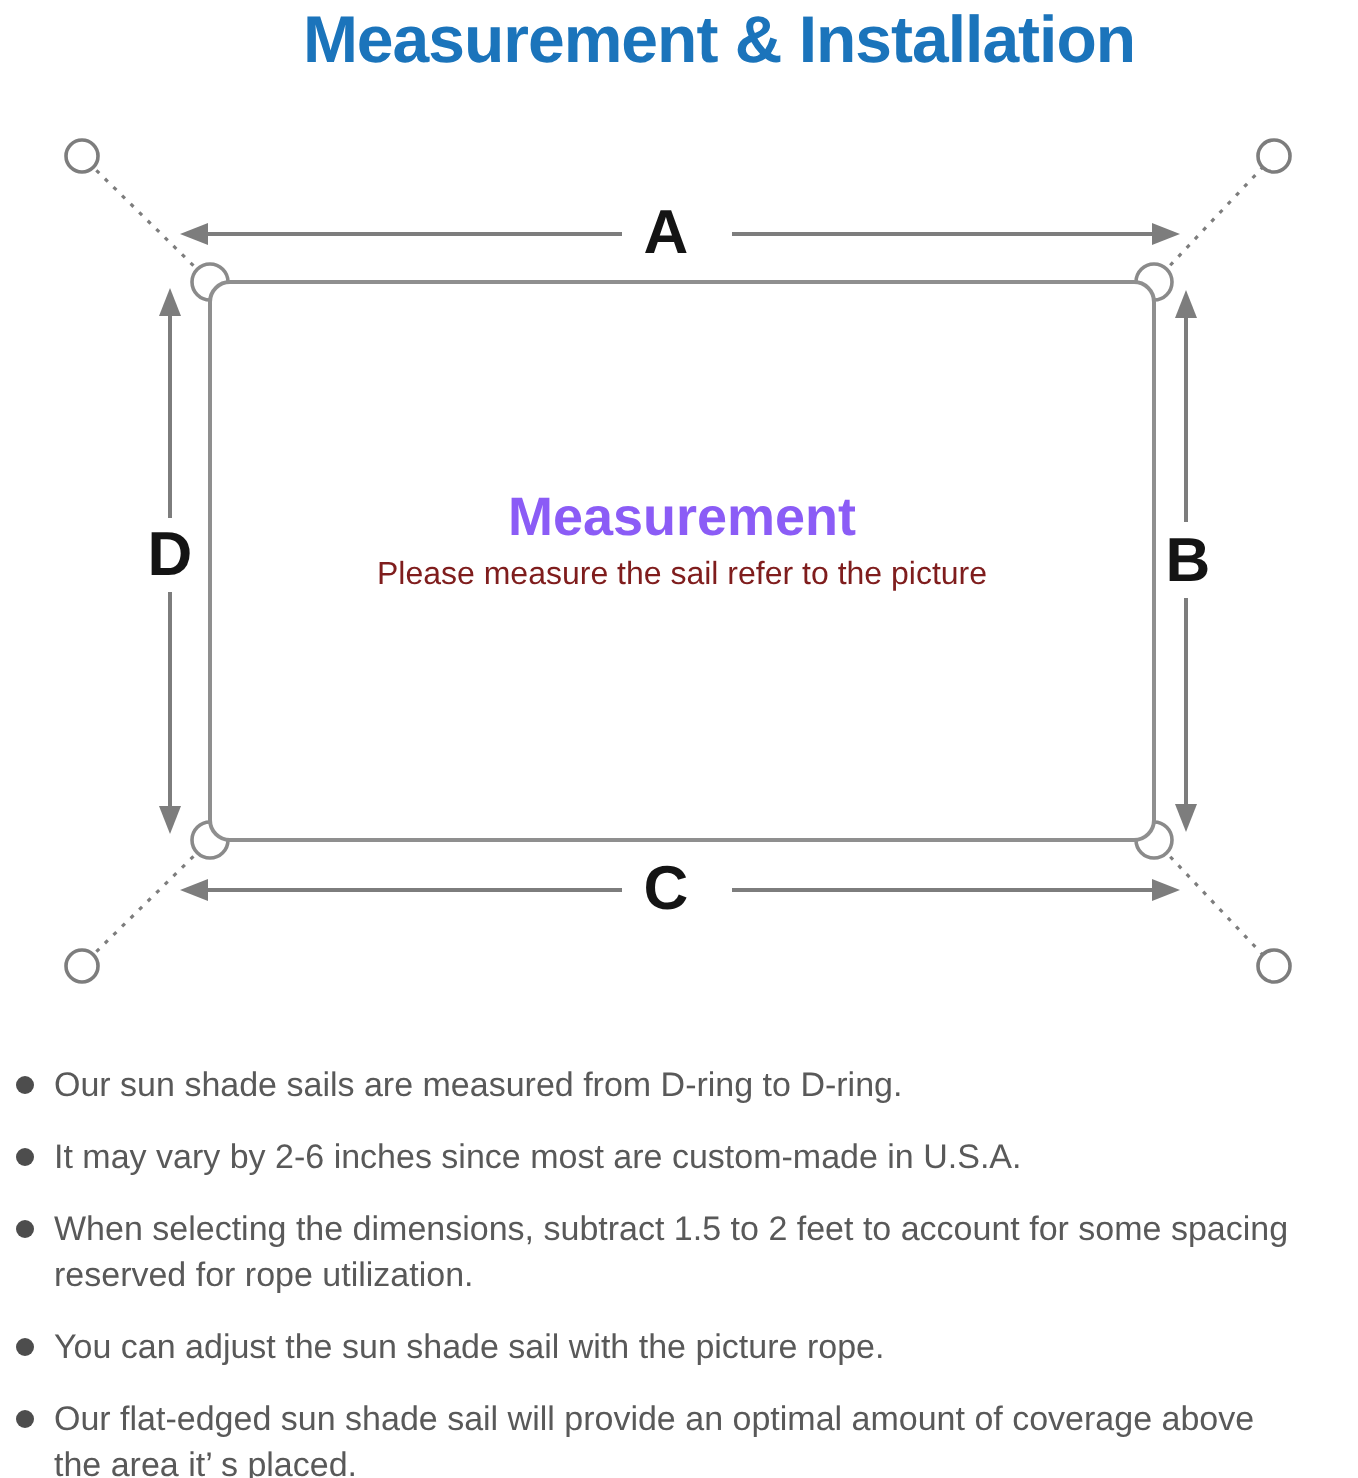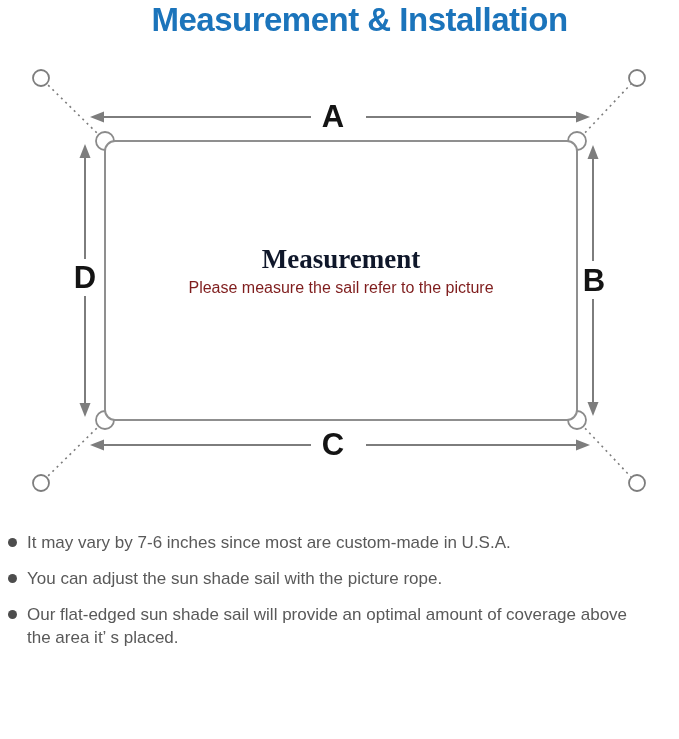--- a/index.html
+++ b/index.html
@@ -44,23 +44,22 @@
   .label-b { left: 594px; top: 280px; }
   .label-c { left: 333px; top: 444px; }
   .label-d { left: 85px;  top: 277px; }
   .center-heading {
     position: absolute;
     left: 341px;
     top: 259px;
     transform: translate(-50%, -50%);
     font-size: 27px;
     font-weight: bold;
-    color: #0f172a;
+    color: #8b5cf6;
     white-space: nowrap;
-    font-family: Liberation Serif, serif;
   }
   .center-subtitle {
     position: absolute;
     left: 341px;
     top: 288px;
     transform: translate(-50%, -50%);
     font-size: 16px;
     color: #7f1d1d;
     white-space: nowrap;
   }
@@ -152,21 +151,30 @@
   <div class="dim-label label-b">B</div>
   <div class="dim-label label-c">C</div>
   <div class="dim-label label-d">D</div>
 
   <div class="center-heading">Measurement</div>
   <div class="center-subtitle">Please measure the sail refer to the picture</div>
 
   <ul class="bullet-list">
     <li class="bullet-item">
       <span class="bullet-dot"></span>
-      <span class="bullet-text">It may vary by 7-6 inches since most are custom-made in U.S.A.</span>
+      <span class="bullet-text">Our sun shade sails are measured from D-ring to D-ring.</span>
+    </li>
+    <li class="bullet-item">
+      <span class="bullet-dot"></span>
+      <span class="bullet-text">It may vary by 2-6 inches since most are custom-made in U.S.A.</span>
+    </li>
+    <li class="bullet-item">
+      <span class="bullet-dot"></span>
+      <span class="bullet-text">When selecting the dimensions, subtract 1.5 to 2 feet to account for some spacing
+reserved for rope utilization.</span>
     </li>
     <li class="bullet-item">
       <span class="bullet-dot"></span>
       <span class="bullet-text">You can adjust the sun shade sail with the picture rope.</span>
     </li>
     <li class="bullet-item">
       <span class="bullet-dot"></span>
       <span class="bullet-text">Our flat-edged sun shade sail will provide an optimal amount of coverage above
 the area it’ s placed.</span>
     </li>

